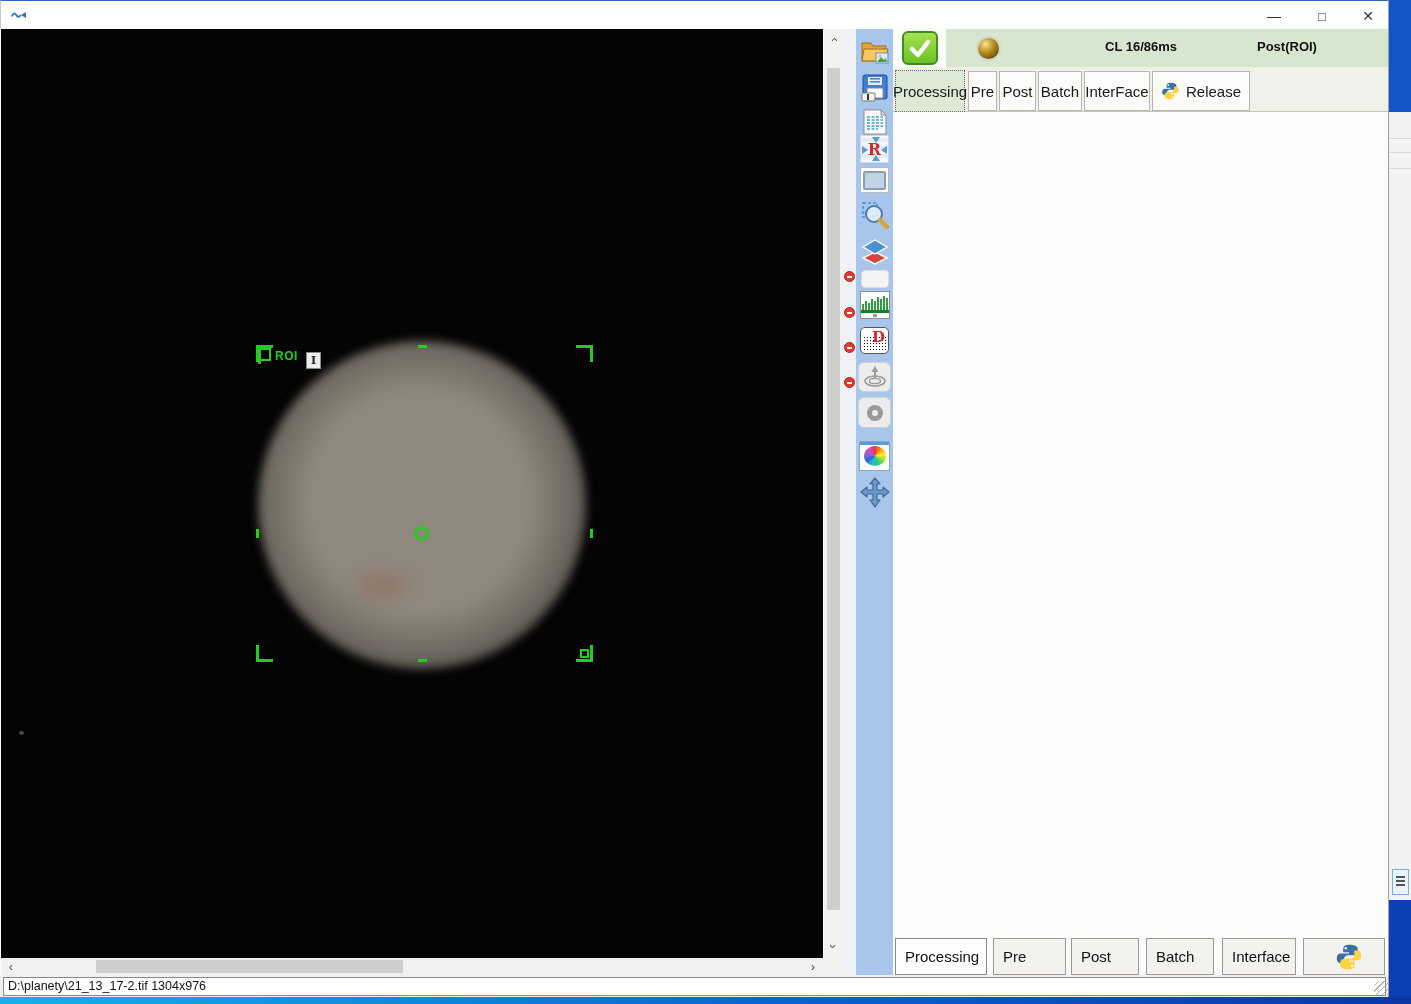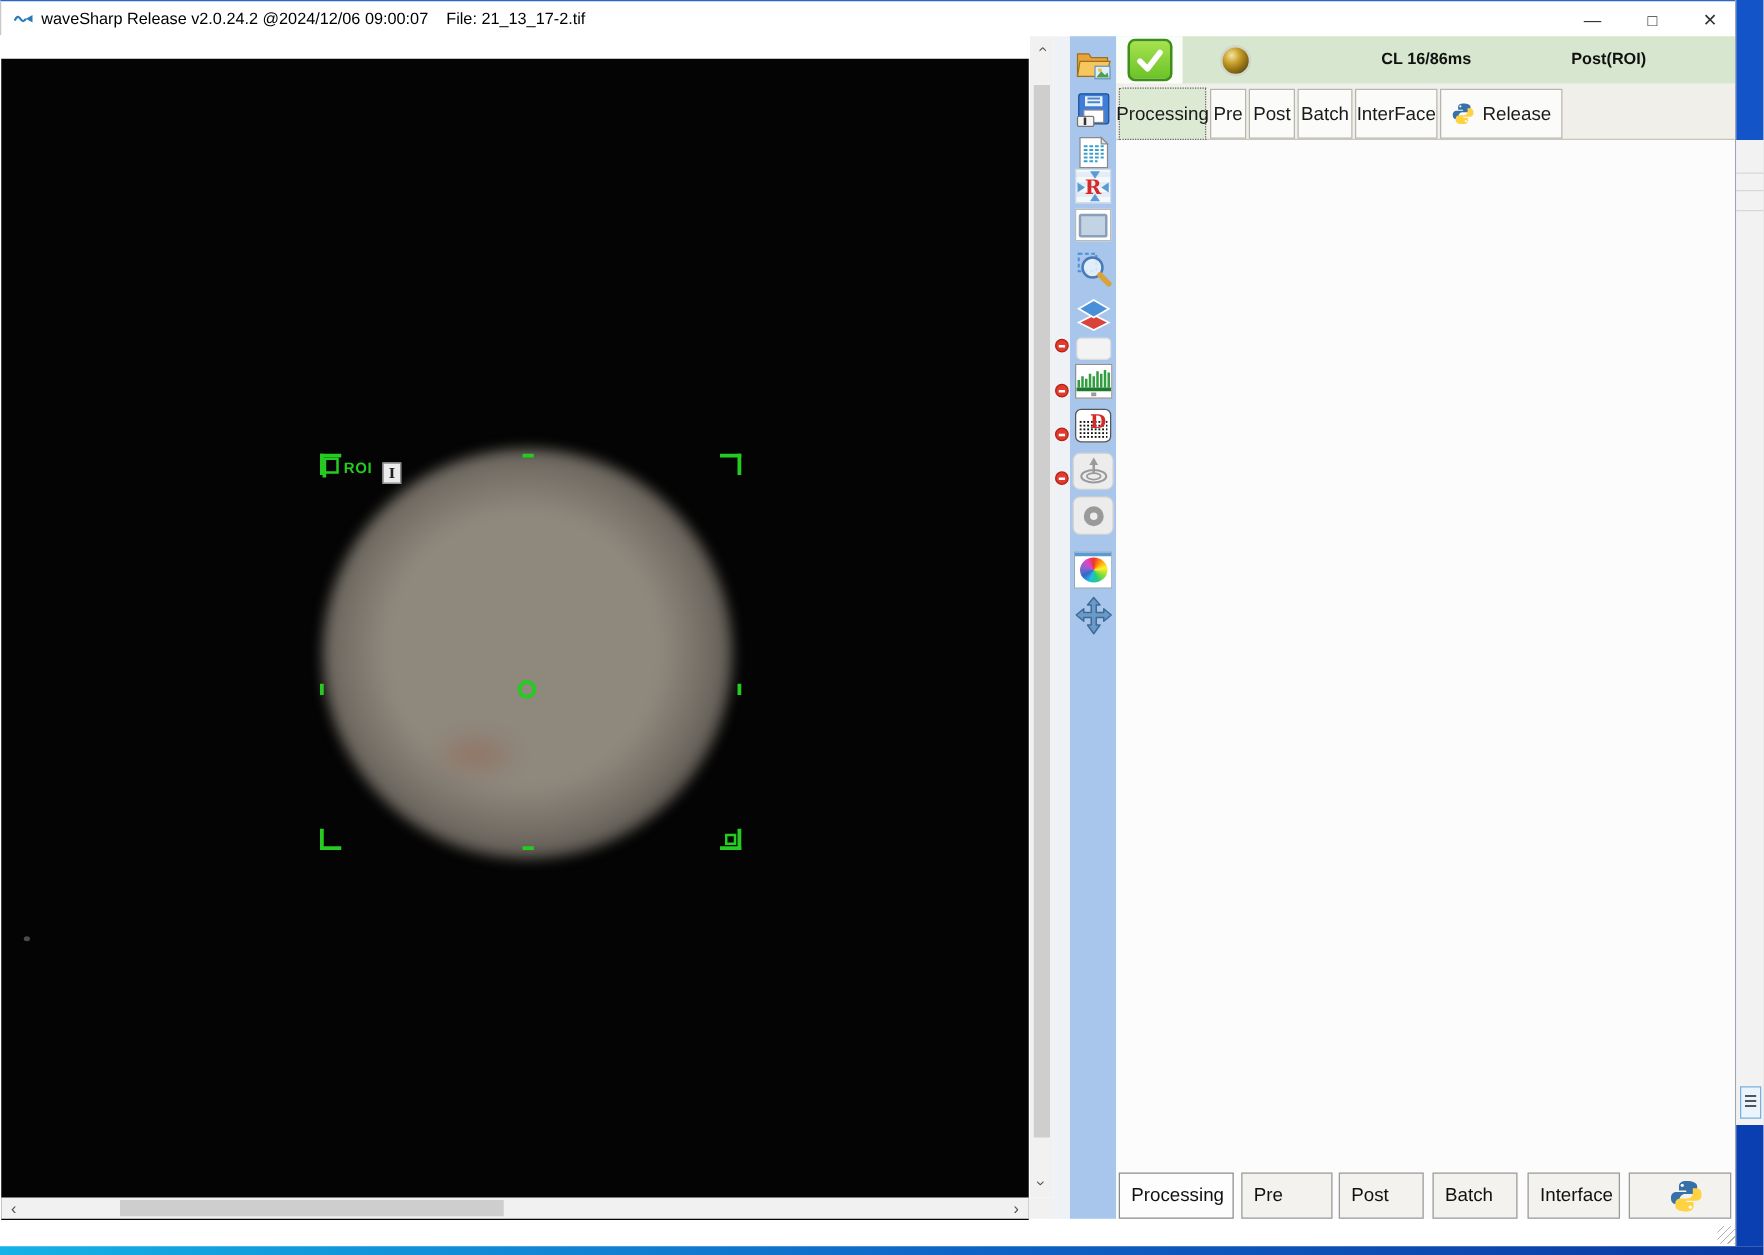--- a/index.html
+++ b/index.html
@@ -10,21 +10,21 @@
   
   .titlebar { position:absolute; left:0; top:0; width:1389px; height:28px; background:#ffffff;
               border-top:1px solid #2a66c8; border-left:1px solid #c8c8c8; }
   .app-icon { position:absolute; left:10px; top:7px; width:18px; height:14px; }
   .title-text { position:absolute; left:32px; top:6px; font-size:13px; color:#000; white-space:pre; }
   .win-btn { position:absolute; top:4px; width:30px; height:22px; display:flex; align-items:center;
              justify-content:center; font-size:14px; color:#333; cursor:default; }
   .btn-min { left:1258px; } .btn-max { left:1306px; font-size:13px; } .btn-close { left:1352px; }
 
   
-  .canvas { position:absolute; left:1px; top:47px; width:822px; height:929px; background:#040404; overflow:hidden; }
+  .canvas { position:absolute; left:1px; top:29px; width:822px; height:929px; background:#040404; overflow:hidden; }
   .noise-dot { position:absolute; left:18px; top:702px; width:5px; height:4px; background:#4a4a4a; border-radius:50%; }
 
   .planet { position:absolute; left:257px; top:312px; width:328px; height:328px; border-radius:50%;
             overflow:hidden; background:#8f887d; filter:blur(5px); }
   .planet .bands { position:absolute; left:-60px; top:-60px; right:-60px; bottom:-60px;
             background:repeating-linear-gradient(180deg,
               #a49b8e 0px, #a49b8e 30px, #857b6e 30px, #85​7b6e 50px,
               #9c9386 50px, #9c9386 84px, #7d7366 84px, #7d7366 102px,
               #a39a8d 102px, #a39a8d 136px, #8a8073 136px, #8a8073 158px,
               #998f82 158px, #998f82 196px, #827869 196px, #827869 214px,
@@ -152,21 +152,20 @@
 </head>
 <body>
 
 <div id="screen">
 
   <div class="titlebar">
     <svg class="app-icon" viewBox="0 0 24 16">
       <path d="M1 10 Q4 3 7 8 T13 8" fill="none" stroke="#2a7ab8" stroke-width="2.4"></path>
       <path d="M13 8 L20 4 L20 12 Z" fill="#2a7ab8"></path>
     </svg>
-    <span class="title-text">waveSharp Release v2.0.24.2 @2024/12/06 09:00:07    File: 21_13_17-2.tif</span>
     <div class="win-btn btn-min">—</div>
     <div class="win-btn btn-max">□</div>
     <div class="win-btn btn-close">✕</div>
   </div>
 
   <div class="canvas">
     <div class="planet">
       <div class="bands"></div>
       <div class="spot"></div>
       <div class="shade"></div>
@@ -389,20 +388,23 @@
     <div class="bbtn b5">
       <svg width="28" height="28" viewBox="0 0 48 48">
         <path fill="#3871a8" d="M24 3c-6.5 0-10 2.6-10 7.5V16h10v2H10.5C5.5 18 3 21.3 3 26.5S5.5 35 10.5 35H15v-6.5c0-4.2 3.3-7.5 7.5-7.5H32c3.8 0 7-2.7 7-6.5v-4C39 5.6 33.5 3 24 3z"></path>
         <circle fill="#fff" cx="18.5" cy="9" r="2.2"></circle>
         <path fill="#ffd242" d="M24 45c6.5 0 10-2.6 10-7.5V32H24v-2h13.5c5 0 7.5-3.3 7.5-8.5S42.5 13 37.5 13H33v6.5c0 4.2-3.3 7.5-7.5 7.5H16c-3.8 0-7 2.7-7 6.5v4C9 42.4 14.5 45 24 45z"></path>
         <circle fill="#fff" cx="29.5" cy="39" r="2.2"></circle>
       </svg>
     </div>
   </div>
 
+  <div class="statusbar">
+    <div class="status-input">D:\planety\21_13_17-2.tif 1304x976</div>
+  </div>
   <div class="grip"></div>
 
   <div class="win-right-border"></div>
   <div class="right-strip">
     <div class="rs-top"></div>
     <div class="rs-line" style="top:138px;"></div>
     <div class="rs-line" style="top:152px;"></div>
     <div class="rs-line" style="top:168px;"></div>
     <div class="rs-icon">
         <div class="grid"></div>

